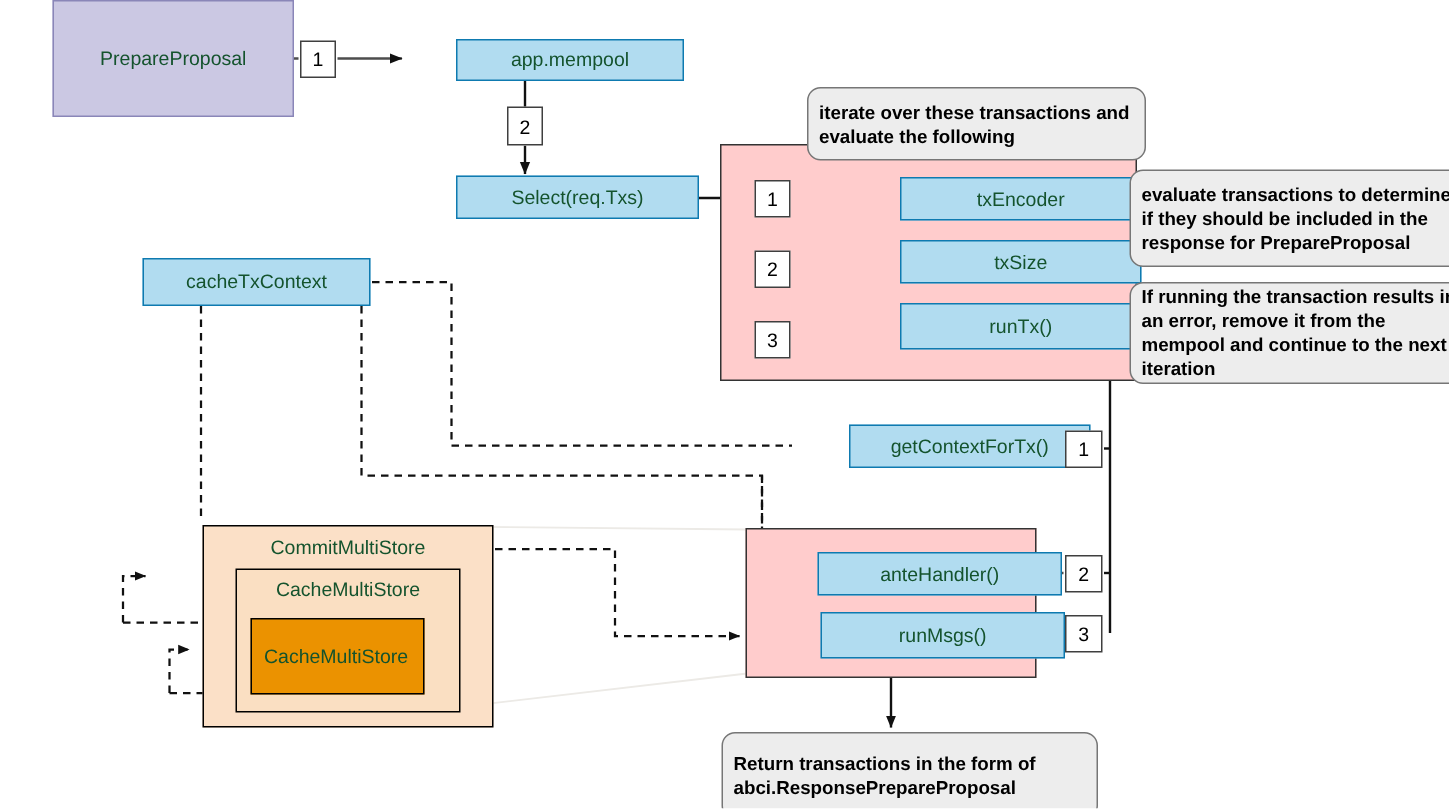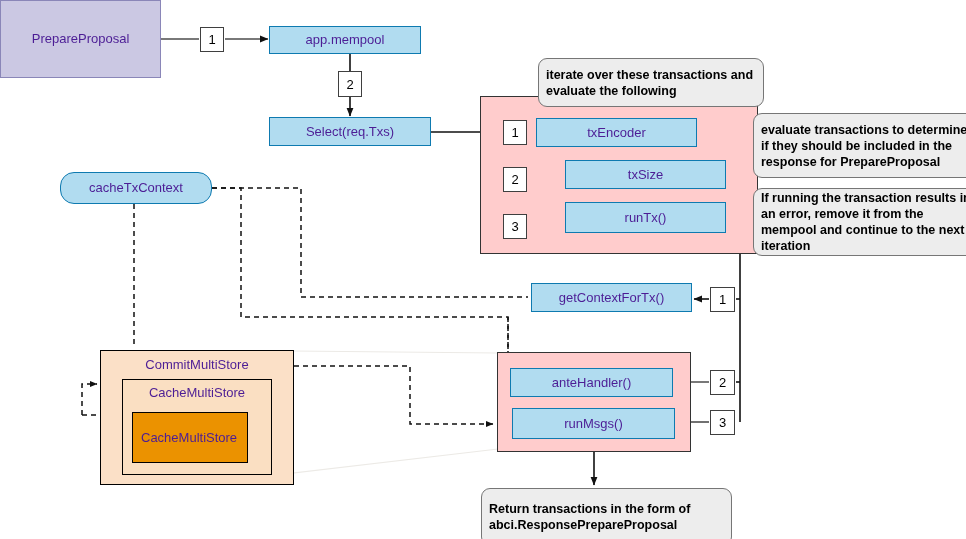--- a/index.html
+++ b/index.html
@@ -15,22 +15,23 @@
     font-family: "Liberation Sans", sans-serif;
     overflow: hidden;
   }
   .node {
     position: absolute;
     box-sizing: border-box;
     display: flex;
     align-items: center;
     justify-content: center;
     text-align: center;
-    color: #4c1d95;
+    color: #14532d;
     line-height: 1.18;
+    margin-left: 35px;
   }
   .blue {
     background: #b1dcf0;
     border: 1.4px solid #0e7ab0;
     font-size: 13px;
   }
   .purple {
     background: #cbc8e3;
     border: 1.4px solid #8a86b8;
     font-size: 13px;
@@ -174,42 +175,42 @@
   </div>
 
   <div class="numbox" style="left:338px; top:71px; width:24px; height:26px;">
     <span>2</span>
   </div>
 
   <div class="node blue" style="left:269px; top:117px; width:162px; height:29px;">
     <span>Select(req.Txs)</span>
   </div>
 
-  <div class="node blue" style="left:60px; top:172px; width:152px; height:32px;border-radius:14px;">
+  <div class="node blue" style="left:60px; top:172px; width:152px; height:32px;">
     <span>cacheTxContext</span>
   </div>
 
   <div class="pinkgroup" style="position:absolute; left:480px; top:96px; width:276px; height:156px;"></div>
 
   <div class="note" style="position:absolute; left:538px; top:58px; width:210px; height:41px;
               display:flex; align-items:center; justify-content:center;">
     <span>iterate over these transactions and evaluate the following</span>
   </div>
 
   <div class="numbox" style="left:503px; top:120px; width:24px; height:25px;">
     <span>1</span>
   </div>
   <div class="numbox" style="left:503px; top:167px; width:24px; height:25px;">
     <span>2</span>
   </div>
   <div class="numbox" style="left:503px; top:214px; width:24px; height:25px;">
     <span>3</span>
   </div>
 
-  <div class="node blue" style="left:536px; top:118px; width:161px; height:29px;">
+  <div class="node blue" style="left:565px; top:118px; width:161px; height:29px;">
     <span>txEncoder</span>
   </div>
   <div class="node blue" style="left:565px; top:160px; width:161px; height:29px;">
     <span>txSize</span>
   </div>
   <div class="node blue" style="left:565px; top:202px; width:161px; height:31px;">
     <span>runTx()</span>
   </div>
 
   <div class="note" style="position:absolute; left:753px; top:113px; width:210px; height:57px;

